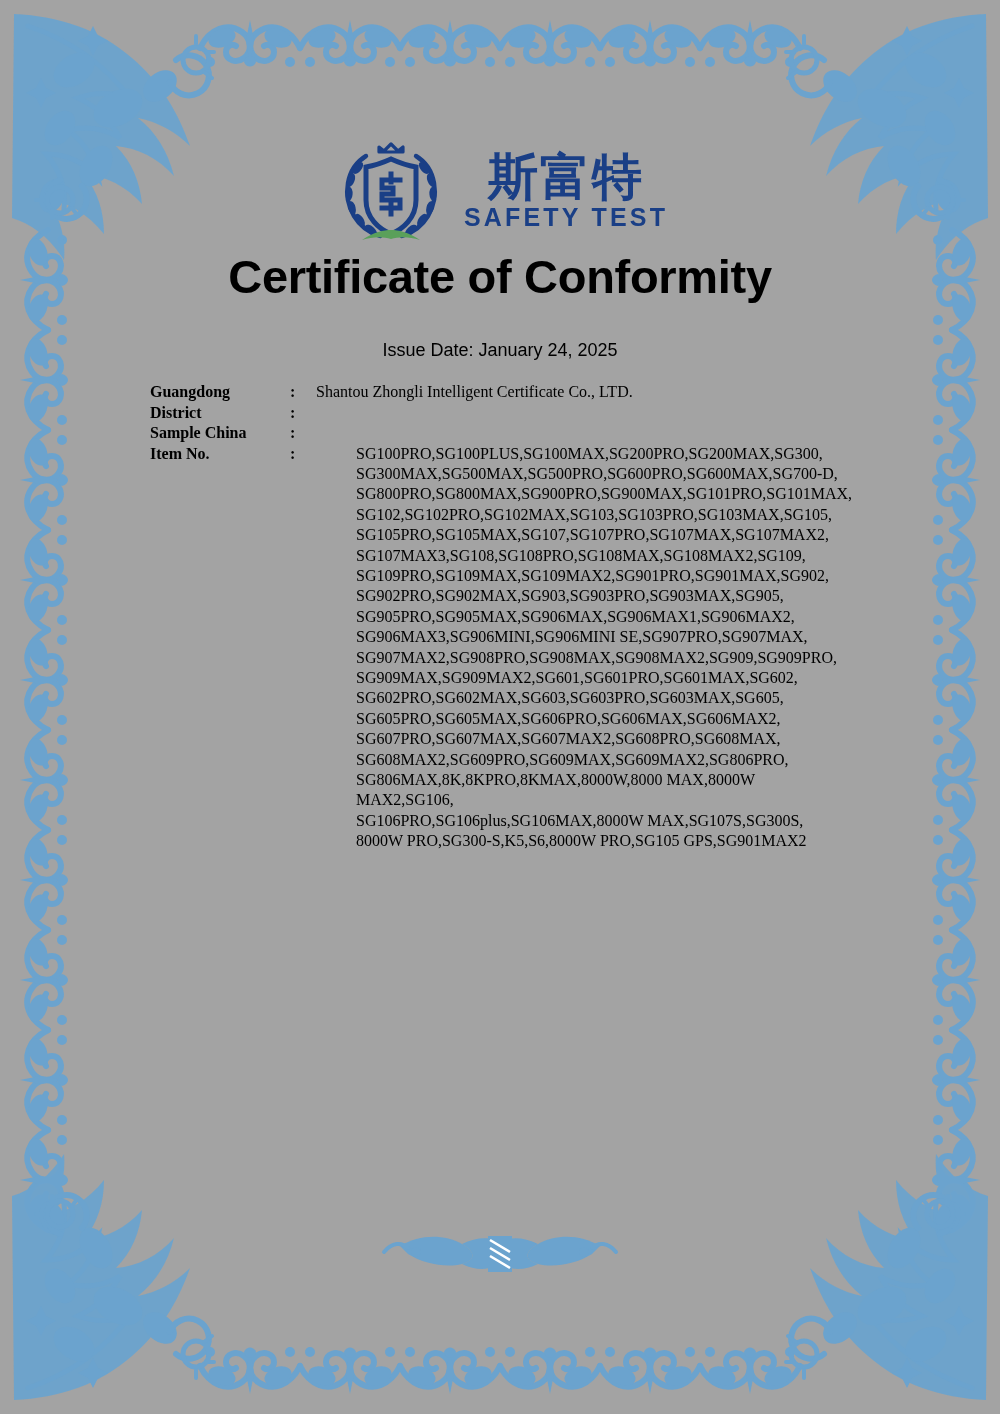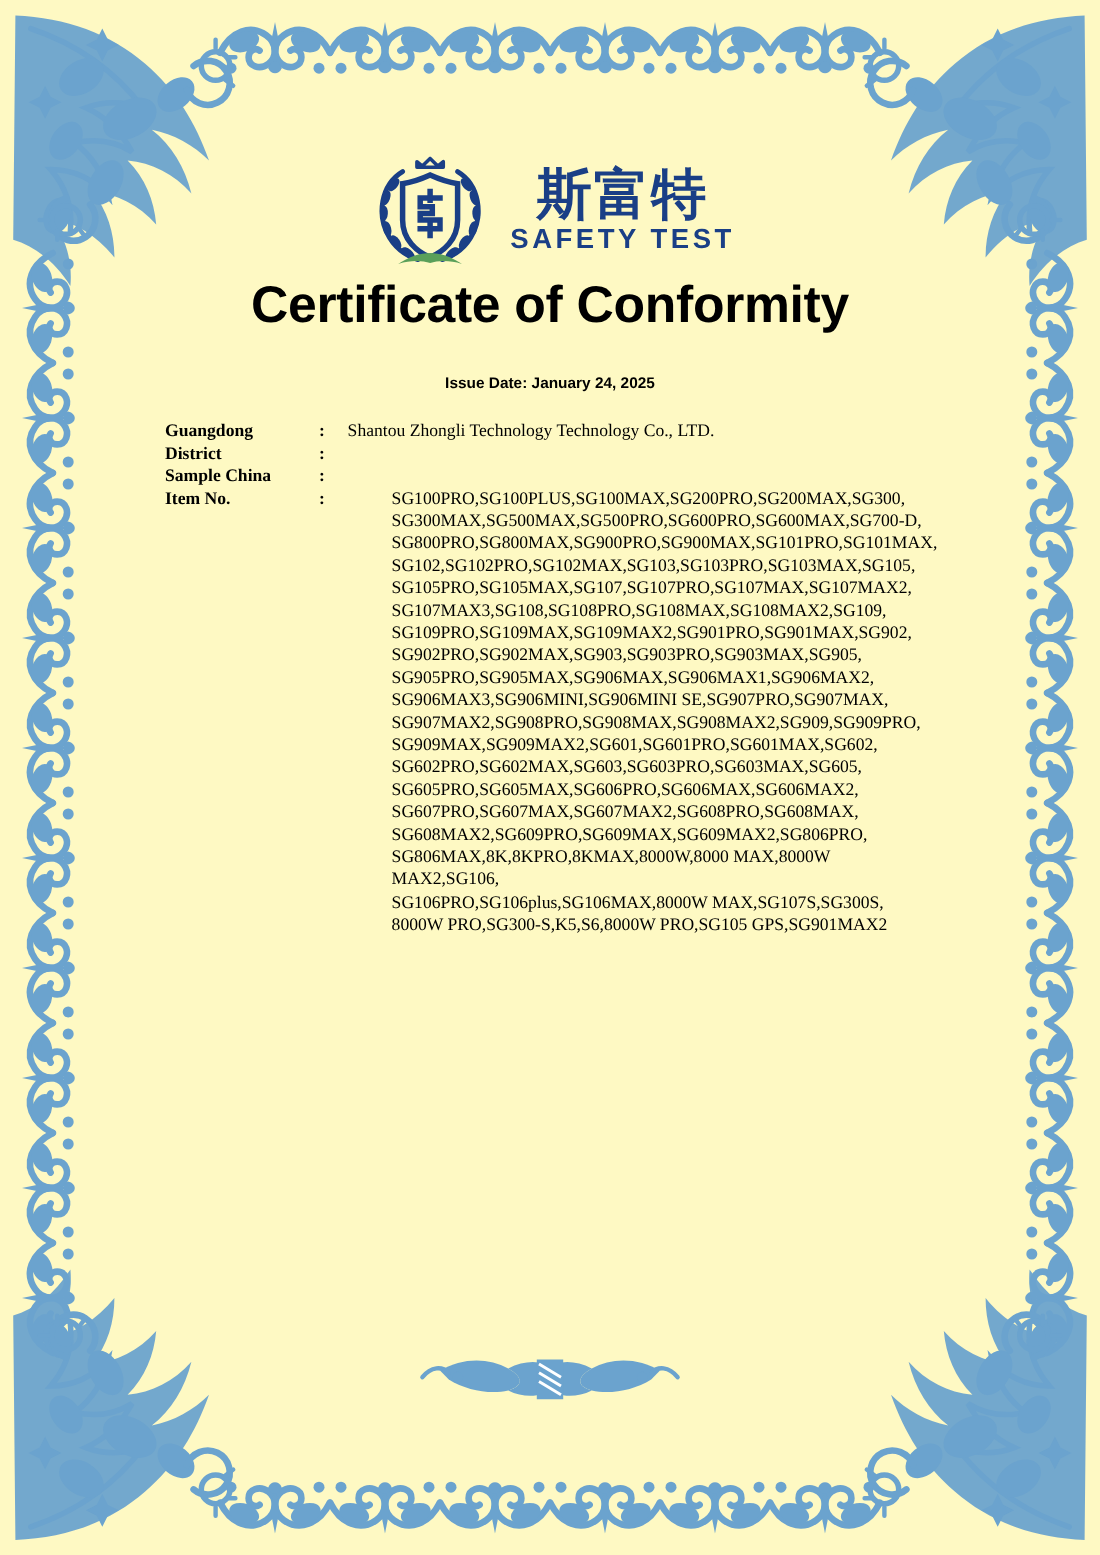--- a/index.html
+++ b/index.html
@@ -9,21 +9,21 @@
     background: #ffffff;
   }
   body {
     font-family: "Liberation Serif", serif;
   }
 
   .page {
     position: relative;
     width: 1000px;
     height: 1414px;
-    background: #fef9c3;
+    background: #a3a3a3;
     overflow: hidden;
   }
 
   
   .border-frame {
     position: absolute;
     left: 0; top: 0;
     width: 1000px;
     height: 1414px;
     pointer-events: none;
@@ -89,22 +89,22 @@
     letter-spacing: -0.3px;
   }
 
   .issue-date {
     position: absolute;
     left: 0;
     top: 340px;
     width: 1000px;
     text-align: center;
     font-family: "Liberation Sans", sans-serif;
-    font-size: 14px;
-    font-weight: bold;
+    font-size: 18px;
+    font-weight: normal;
     color: #000000;
   }
 
   
   .fields {
     position: absolute;
     left: 150px;
     top: 382px;
     width: 706px;
   }
@@ -326,21 +326,21 @@
   </div>
 
   <div class="cert-title">Certificate of Conformity</div>
   <div class="issue-date">Issue Date: January 24, 2025</div>
 
   <div class="fields">
 
     <div class="field-row">
       <div class="field-label">Guangdong</div>
       <div class="field-colon">:</div>
-      <div class="field-value">Shantou Zhongli Technology Technology Co., LTD.</div>
+      <div class="field-value">Shantou Zhongli Intelligent Certificate Co., LTD.</div>
     </div>
 
     <div class="field-row">
       <div class="field-label">District</div>
       <div class="field-colon">:</div>
     </div>
 
     <div class="field-row">
       <div class="field-label">Sample China</div>
       <div class="field-colon">:</div>

